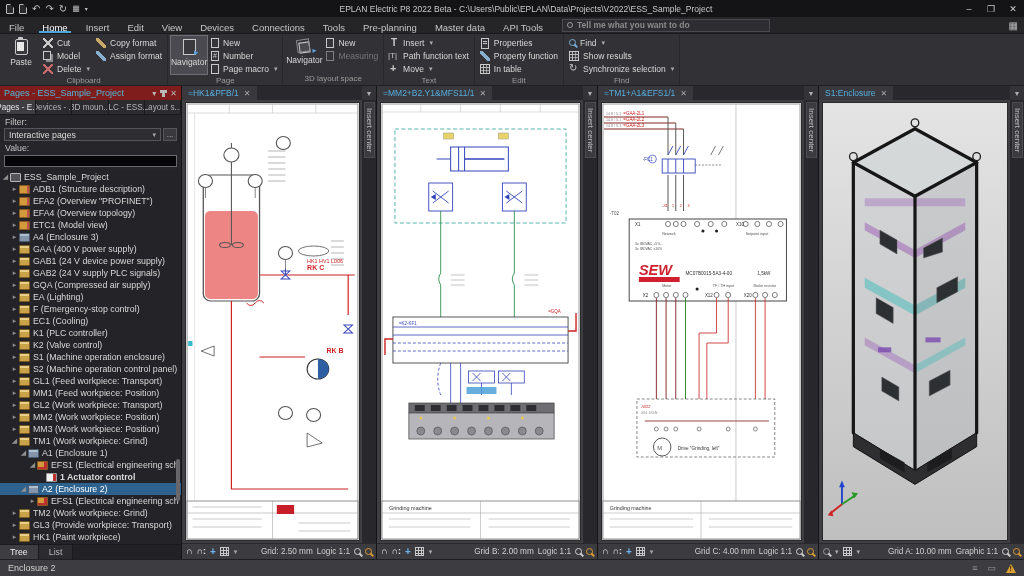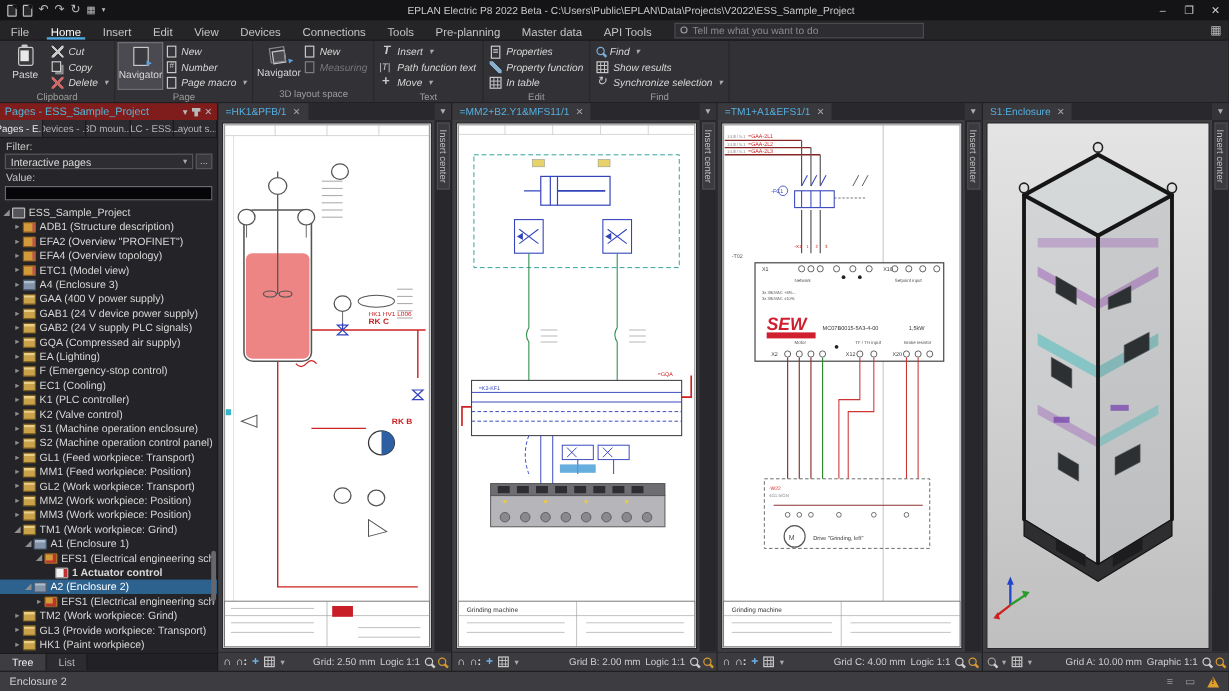--- a/index.html
+++ b/index.html
@@ -18,31 +18,31 @@
   .winbtn { width:22px; height:17px; display:flex; align-items:center; justify-content:center; color:#cfcfcf; font-size:9px; }
 
   
   .menubar { height:17px; background:#252528; display:flex; align-items:flex-end; flex:none; border-bottom:1px solid #1a1a1c; }
   .mtab { padding:0 9px; font-size:9.5px; color:#c6c6c6; display:flex; align-items:center; position:relative; }
   .mtab.active { color:#fff; }
   .mtab.active::after { content:''; position:absolute; left:6px; right:6px; bottom:0; height:2px; background:#4ba6dd; }
   .msearch { margin-left:10px; width:208px; align-self:center; height:13px; background:#2e2e32; border:1px solid #4a4a4e; display:flex; align-items:center; gap:4px; padding:0 4px; }
   .msearch .glass { width:6px; height:6px; border:1px solid #9a9a9a; border-radius:50%; position:relative; flex:none; }
   .msearch .glass::after { content:''; position:absolute; width:3px; height:1px; background:#9a9a9a; right:-2px; bottom:-1px; transform:rotate(45deg); }
-  .msearch span { font-size:8.5px; color:#8b8b8b; white-space:nowrap; overflow:hidden; }
+  .msearch span { font-size:8.5px; color:#8b8b8b; white-space:nowrap; overflow:hidden;font-weight:bold; }
   .ribbon-opt { margin-left:auto; margin-right:6px; align-self:center; color:#b8b8b8; font-size:10px; }
 
   
   .ribbon { height:52px; background:#323236; display:flex; flex:none; border-bottom:1px solid #202022; }
   .grp { display:flex; flex-direction:column; border-right:1px solid #28282a; padding:1px 2px 0; }
   .grp-row { display:flex; flex:1; }
   .grp-label { height:12px; line-height:12px; text-align:center; font-size:8px; color:#9c9c9c; white-space:nowrap; padding:0 4px; }
   .bigbtn { width:38px; display:flex; flex-direction:column; align-items:center; padding-top:3px; gap:2px; font-size:8.5px; color:#d8d8d8; border:1px solid transparent; }
   .bigbtn.active { background:#4a4a50; border-color:#6e6e74; }
-  .col { display:flex; flex-direction:column; padding-top:1px;font-style:italic; }
+  .col { display:flex; flex-direction:column; padding-top:1px; }
   .sbtn { display:flex; align-items:center; gap:4px; height:13px; font-size:8.5px; color:#d8d8d8; padding:0 3px; white-space:nowrap; }
   .sbtn.disabled { color:#77777a; }
   .dd { font-size:7px; color:#aaa; margin-left:1px; }
 
   
   .ic-clip { width:13px; height:16px; border:1.5px solid #c9c9c9; border-radius:2px; position:relative; background:#3a3a3e; }
   .ic-clip::before { content:''; position:absolute; left:2.5px; top:-3px; width:5px; height:3px; background:#c9c9c9; border-radius:1px; }
   .ic-clip::after { content:''; position:absolute; left:1.5px; top:2px; width:7px; height:9px; background:#e8e8e8; }
   .ic-nav { width:13px; height:16px; border:1.5px solid #c9c9c9; background:#3a3a3e; position:relative; }
   .ic-nav::after { content:'▸'; position:absolute; right:-4px; bottom:-3px; color:#5aa0e0; font-size:9px; }
@@ -181,26 +181,36 @@
           <span class="ic-clip"></span>
           <span>Paste</span>
         </div>
         <div class="col">
           <div class="sbtn">
               <span class="si si-x"></span>
               <span>Cut</span>
             </div>
           <div class="sbtn">
               <span class="si si-copy"></span>
-              <span>Copy</span>
+              <span>Model</span>
             </div>
           <div class="sbtn">
               <span class="si si-del"></span>
               <span>Delete</span>
               <span class="dd">▾</span>
+            </div>
+        </div>
+        <div class="col">
+          <div class="sbtn">
+              <span class="si si-brush"></span>
+              <span>Copy format</span>
+            </div>
+          <div class="sbtn">
+              <span class="si si-pen"></span>
+              <span>Assign format</span>
             </div>
         </div>
       </div>
       <div class="grp-label">Clipboard</div>
     </div>
 
     <div class="grp">
       <div class="grp-row">
         <div class="bigbtn active">
           <span class="ic-nav"></span>

